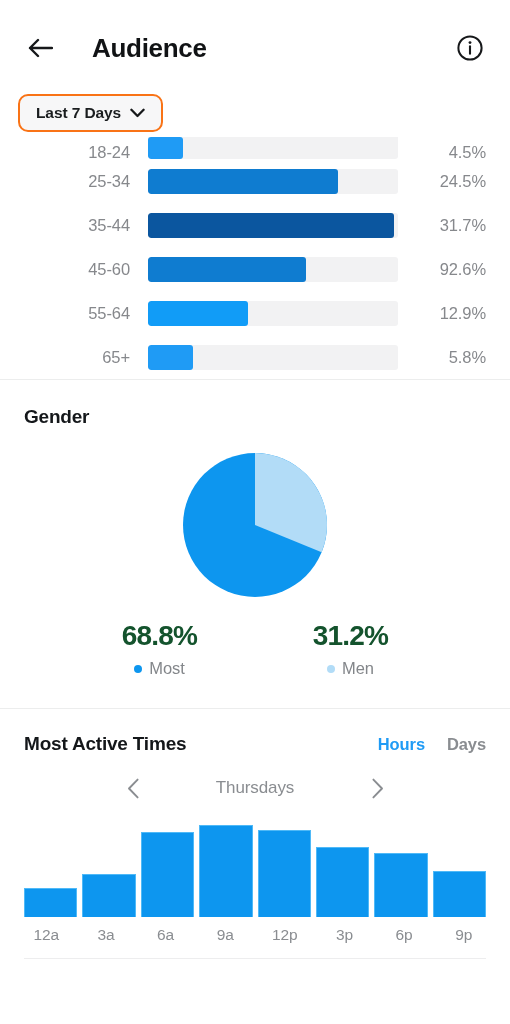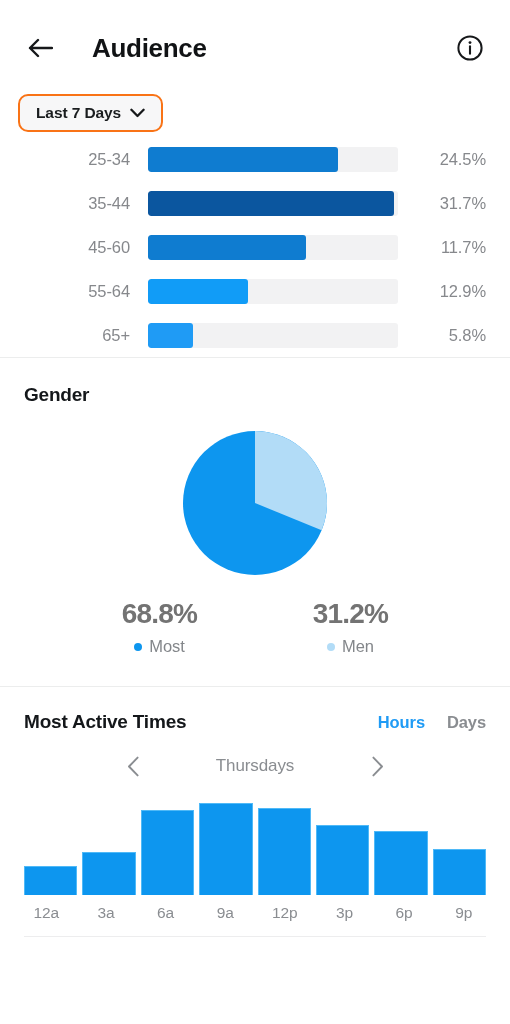--- a/index.html
+++ b/index.html
@@ -86,21 +86,21 @@
   .pie-wrap {
     display:flex; justify-content:center; align-items:center;
     margin-top:24px;
   }
   .gender-stats {
     display:flex; margin-top:22px; padding:0 40px;
   }
   .gender-col { flex:1 1 50%; text-align:center; }
   .gender-col.left { text-align:center; }
   .gender-pct {
-    font-size:28px; font-weight:bold; color:#737373; letter-spacing:-0.8px;
+    font-size:28px; font-weight:bold; color:#14532d; letter-spacing:-0.8px;
   }
   .gender-legend {
     margin-top:7px; display:flex; align-items:center; justify-content:center; gap:7px;
   }
   .legend-dot { width:8px; height:8px; border-radius:50%; display:inline-block; }
   .legend-label { font-size:16.5px; color:#83868a; letter-spacing:-0.1px; }
 
   
   .mat-section { padding:24px 24px 0; }
   .mat-head { display:flex; align-items:center; justify-content:space-between; }
@@ -159,40 +159,47 @@
   <div class="filter-row">
     <div class="date-chip">
       <span class="date-chip-label">Last 7 Days</span>
       <svg width="15" height="10" viewBox="0 0 15 10" aria-hidden="true">
         <path d="M1.4 1.8 L7.5 8 L13.6 1.8" fill="none" stroke="#16181a" stroke-width="2.3" stroke-linecap="round" stroke-linejoin="round"></path>
       </svg>
     </div>
   </div>
 
   <div class="age-section" id="age-section">
+      <div class="age-row clipped">
+        <div class="age-label">18-24</div>
+        <div class="age-track" style="background: rgb(242, 242, 243);">
+          <div class="age-fill" style="width: 13.9826%; background: rgb(31, 155, 245);"></div>
+        </div>
+        <div class="age-pct">4.5%</div>
+      </div>
       <div class="age-row">
         <div class="age-label">25-34</div>
         <div class="age-track" style="background: rgb(242, 242, 243);">
           <div class="age-fill" style="width: 76.1278%; background: rgb(15, 124, 208);"></div>
         </div>
         <div class="age-pct">24.5%</div>
       </div>
       <div class="age-row">
         <div class="age-label">35-44</div>
         <div class="age-track" style="background: rgb(242, 242, 243);">
           <div class="age-fill" style="width: 98.5%; background: rgb(11, 86, 159);"></div>
         </div>
         <div class="age-pct">31.7%</div>
       </div>
       <div class="age-row">
         <div class="age-label">45-60</div>
         <div class="age-track" style="background: rgb(242, 242, 243);">
           <div class="age-fill" style="width: 63.0773%; background: rgb(15, 124, 208);"></div>
         </div>
-        <div class="age-pct">11.7%</div>
+        <div class="age-pct">92.6%</div>
       </div>
       <div class="age-row">
         <div class="age-label">55-64</div>
         <div class="age-track" style="background: rgb(242, 242, 243);">
           <div class="age-fill" style="width: 40.0836%; background: rgb(17, 156, 247);"></div>
         </div>
         <div class="age-pct">12.9%</div>
       </div>
       <div class="age-row">
         <div class="age-label">65+</div>

